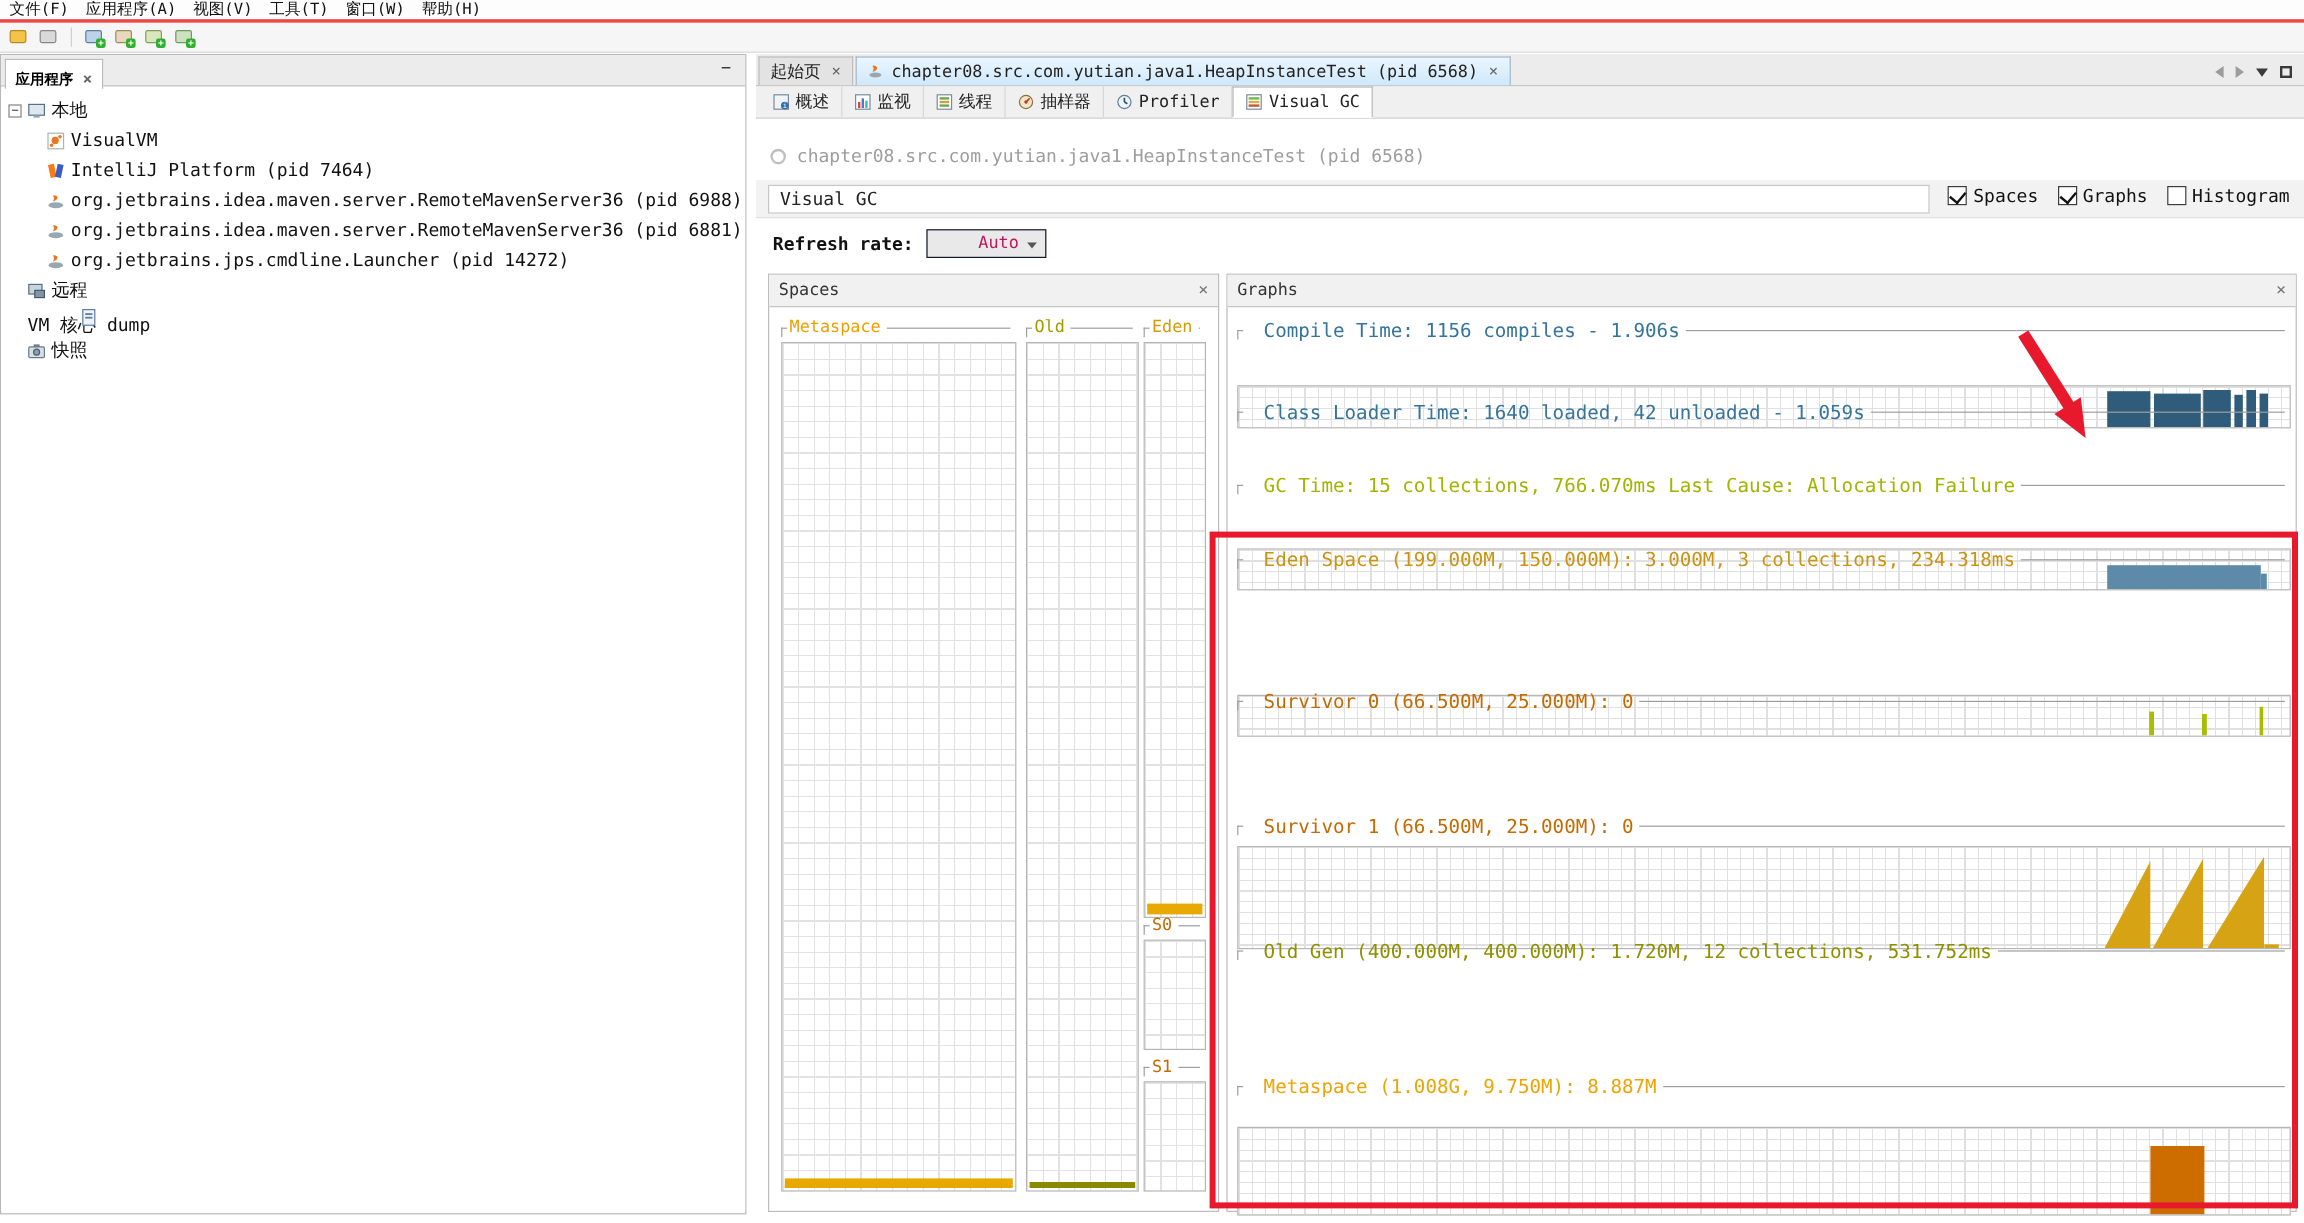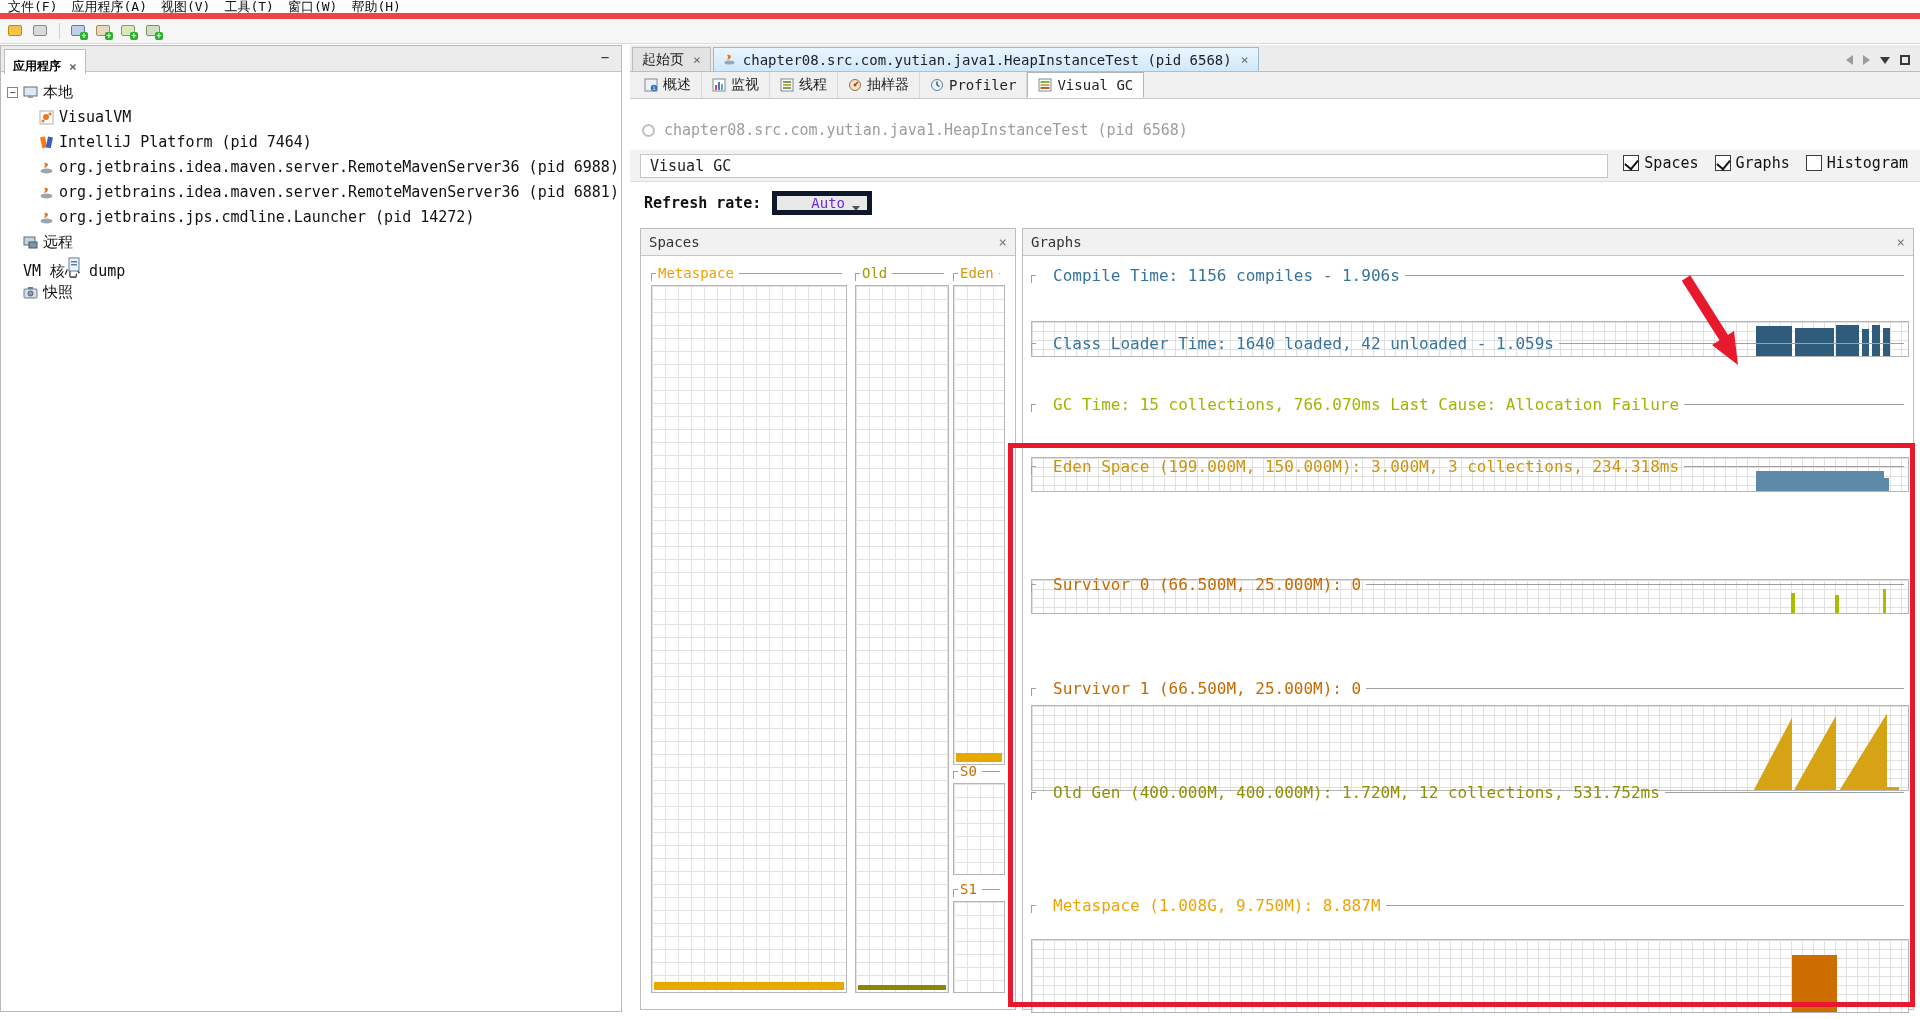--- a/index.html
+++ b/index.html
@@ -4,21 +4,21 @@
 <style>
   * { margin:0; padding:0; box-sizing:border-box; }
   html,body { width:1920px; height:1019px; overflow:hidden; background:#fff;
               font-family:"DejaVu Sans Mono","DejaVu Sans",sans-serif; }
   .abs { position:absolute; }
   #app { position:relative; width:1920px; height:1019px; background:#fff; }
 
   
   .menubar { left:0; top:0; width:1920px; height:19px; background:#fdfdfd;
              display:flex; align-items:center; gap:14px; padding-left:8px;
-             font-size:13px; color:#111; border-bottom:6px solid #ef4444;}
+             font-size:13px; color:#111; border-bottom:3px solid #ef4444;}
   .menubar span { cursor:default; }
   .toolbar { left:0; top:19px; width:1920px; height:25px; background:#f6f6f6;
              border-bottom:1px solid #d9d9d9; display:flex; align-items:center;
              gap:6px; padding-left:6px; }
   .ticon { width:19px; height:18px; position:relative; border-radius:2px; }
   .ticon .base { position:absolute; left:2px; top:3px; width:14px; height:11px;
                  border:1px solid #888; border-radius:2px; }
   .ticon .plus { position:absolute; right:0; bottom:0; width:8px; height:8px;
                  background:#2eaf2e; color:#fff; font-size:8px; line-height:8px;
                  text-align:center; border-radius:2px; font-weight:bold;}
@@ -79,22 +79,22 @@
   .cbs { position:absolute; right:12px; top:4px; display:flex; gap:16px; align-items:center;
          font-size:15px; color:#111;}
   .cb { display:flex; align-items:center; gap:5px; cursor:pointer;}
   .cbbox { width:16px; height:16px; background:#fff; border:1px solid #3c3c3c; position:relative;}
   .cbbox.on::after { content:""; position:absolute; left:3px; top:1px; width:7px; height:10px;
                      border-right:2px solid #111; border-bottom:2px solid #111;
                      transform:rotate(40deg);}
   .refresh-row { left:630px; top:182px; width:1290px; height:46px; background:#fff; }
   .rlabel { position:absolute; left:14px; top:12px; font-size:15px; font-weight:bold; color:#111;}
   .dd { position:absolute; left:142px; top:9px; width:100px; height:24px; background:#e9e9e9;
-        border:5px solid #0f172a; display:flex; align-items:center; justify-content:flex-end;
-        padding-right:22px; font-size:14px; color:#6d28d9; cursor:pointer;}
+        border:1px solid #0f172a; display:flex; align-items:center; justify-content:flex-end;
+        padding-right:22px; font-size:14px; color:#be185d; cursor:pointer;}
   .dd::after { content:""; position:absolute; right:7px; top:10px; border-left:4px solid transparent;
                border-right:4px solid transparent; border-top:5px solid #555;}
   .msec { position:absolute; left:252px; top:13px; font-size:14px; color:#ef4444;margin-top:45px;}
 
   
   .panel { background:#fff; border:1px solid #bdbdbd; }
   .phead { position:absolute; left:0; top:0; right:0; height:27px; background:#f1f1f1;
            border-bottom:1px solid #c6c6c6; display:flex; align-items:center;
            padding:0 8px; font-size:14px; color:#333;}
   .pclose { margin-left:auto; color:#777; font-size:14px; cursor:pointer;}

